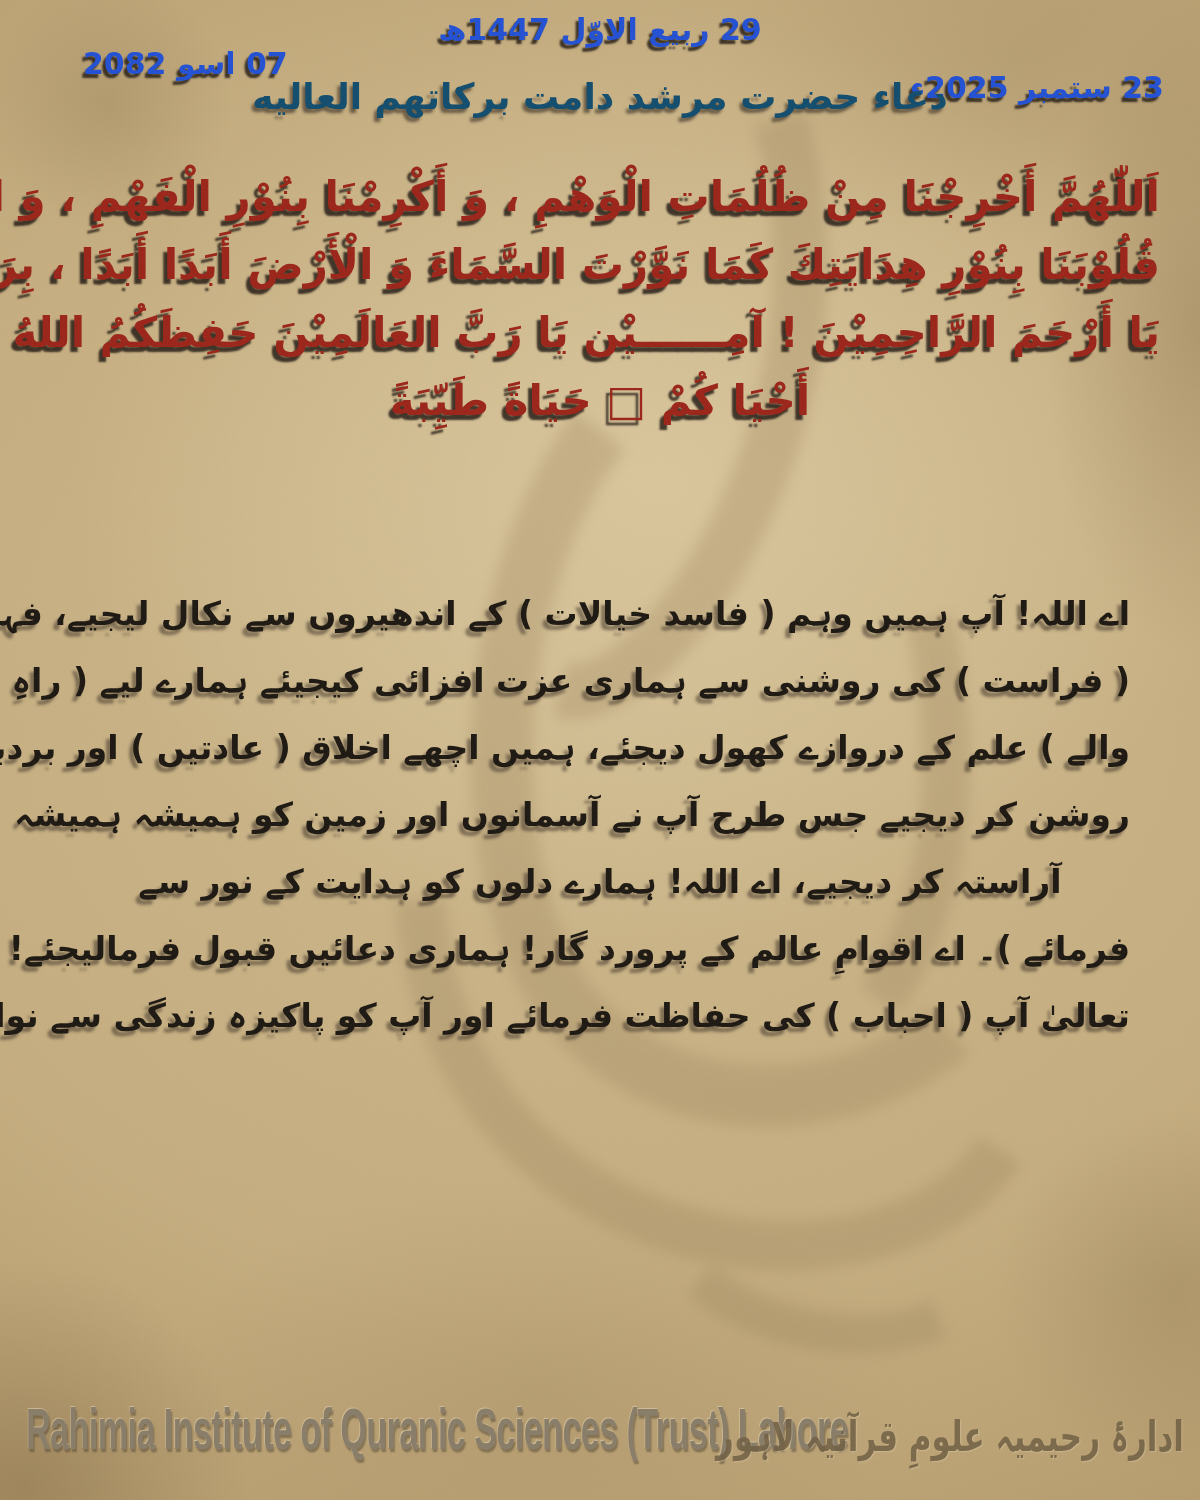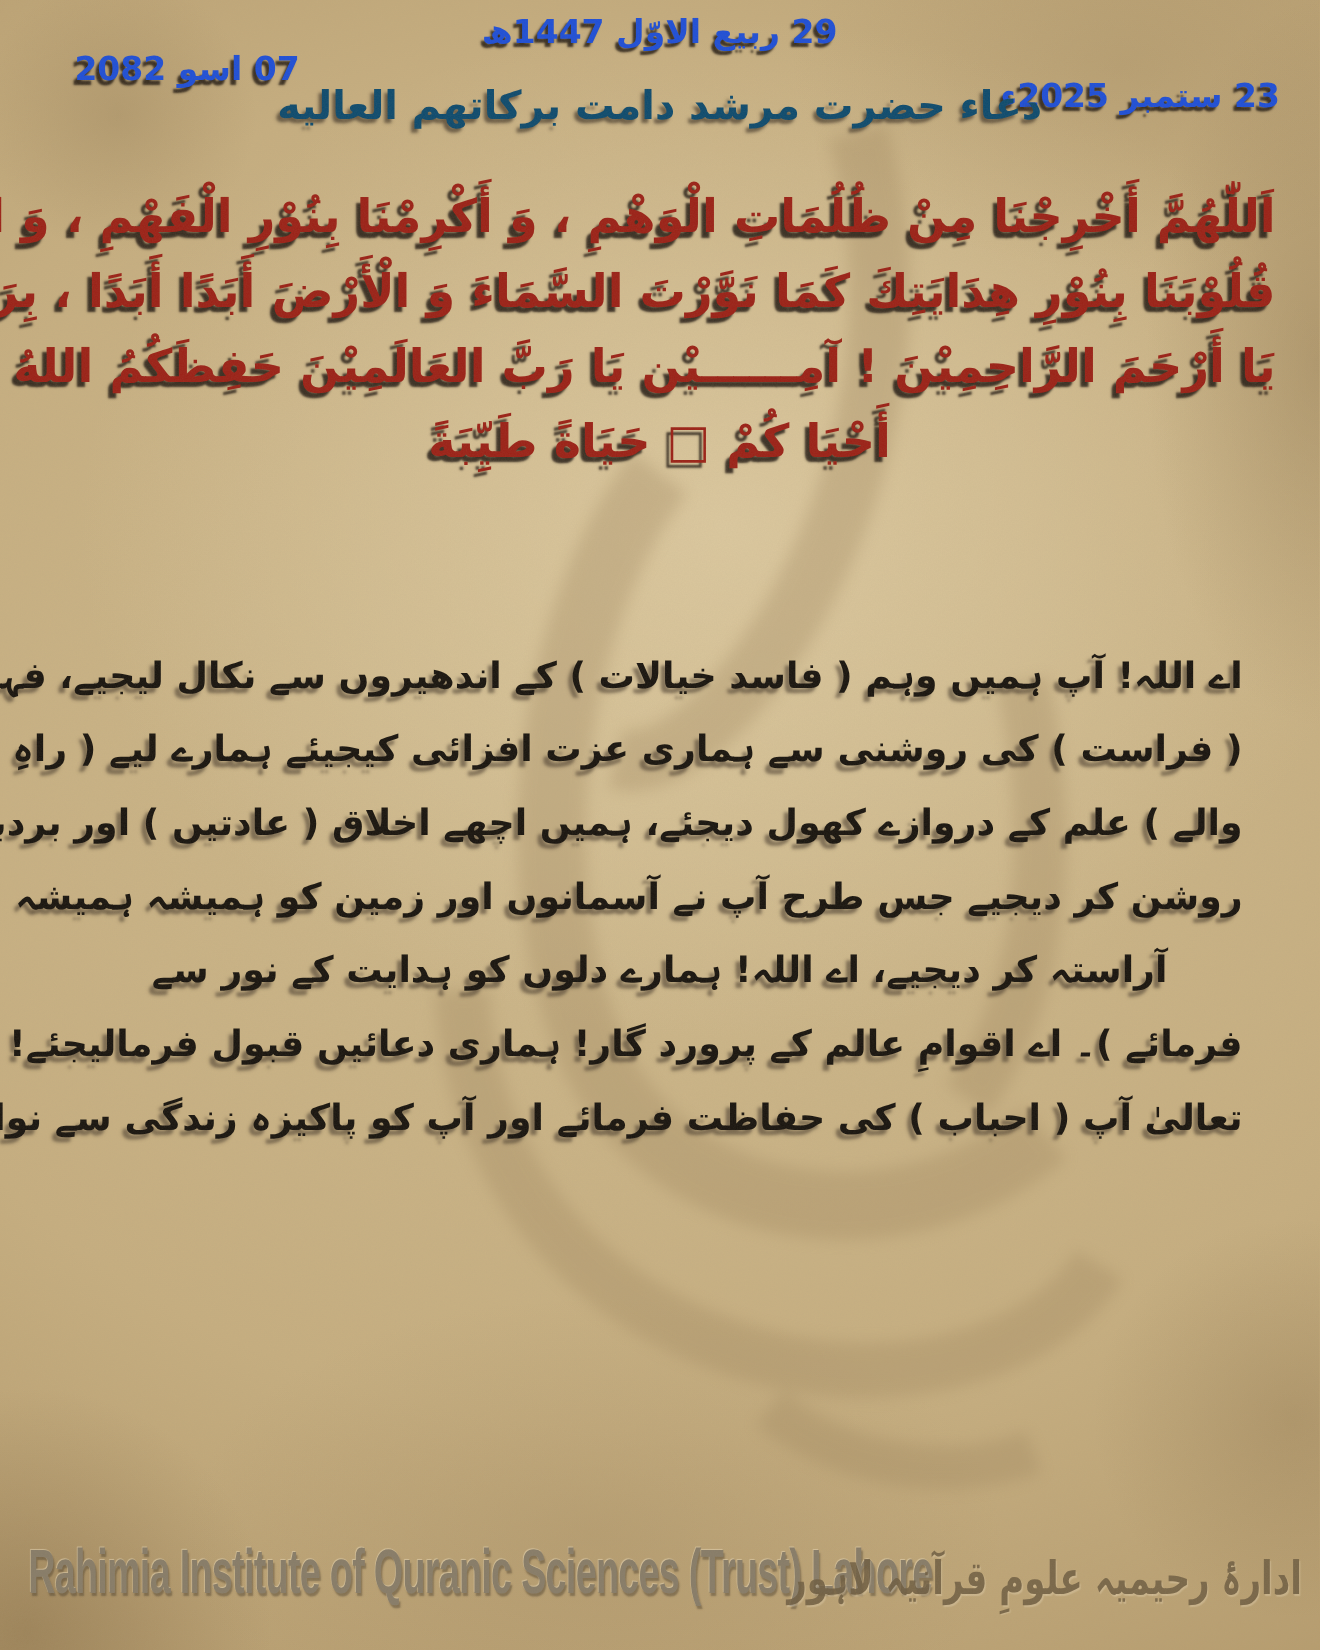--- a/index.html
+++ b/index.html
@@ -25,21 +25,21 @@
   .red-text {
     color:#1d4ed8;
     text-shadow:-3px 4px 2px rgba(32,23,16,0.85);
     font-weight:bold;
   }
   .date-hijri {
     position:absolute; top:12px; left:0; width:100%;
     text-align:center; font-size:30px; direction:rtl; white-space:nowrap;
   }
   .date-side { position:absolute; top:46px; font-size:30px; direction:rtl; white-space:nowrap; }
-  .date-left  { left:68px; }
+  .date-left  { left:83px; }
   .date-right { right:36px;margin-top:24px; }
 
   .doc-title {
     position:absolute; top:76px; left:0; width:100%;
     text-align:center; direction:rtl; white-space:nowrap;
     font-size:36px; font-weight:bold; color:#0c4a6e;
     text-shadow:-3px 4px 3px rgba(72,60,46,0.75);
   }
 
   .arabic-block {

